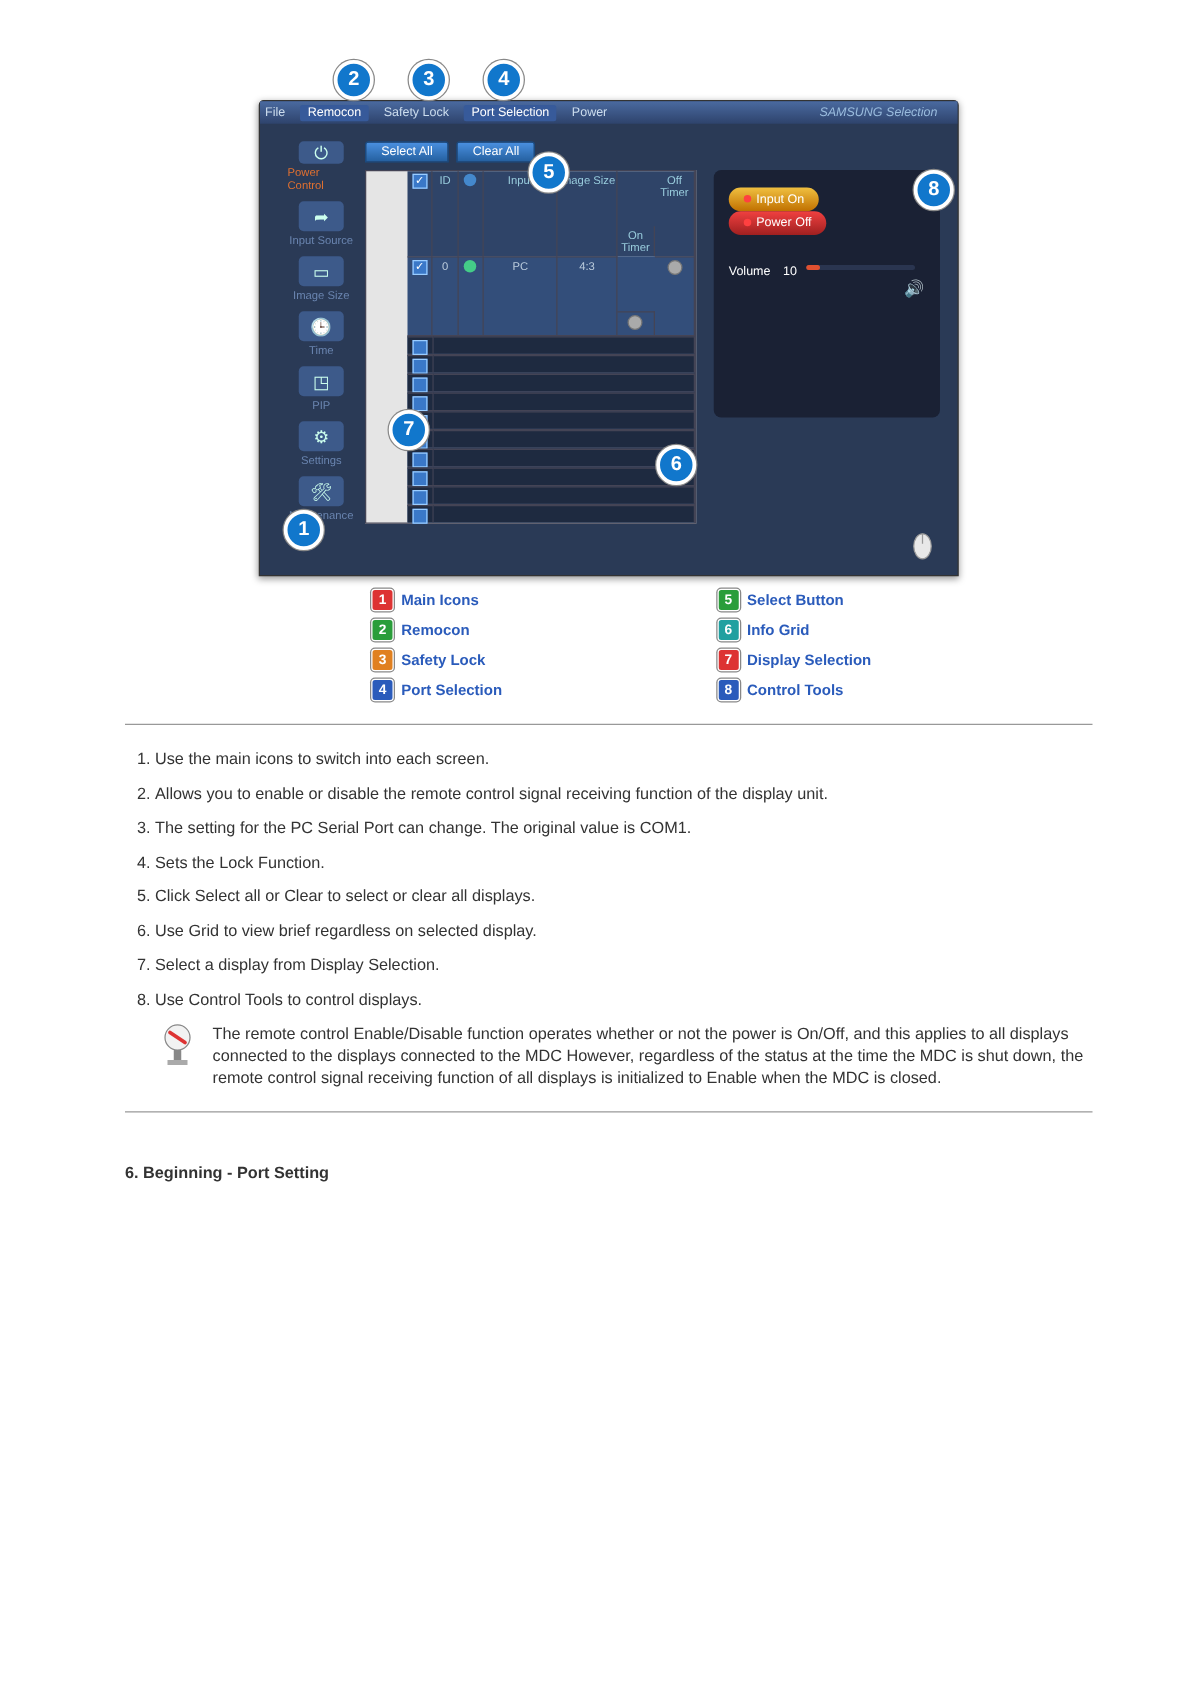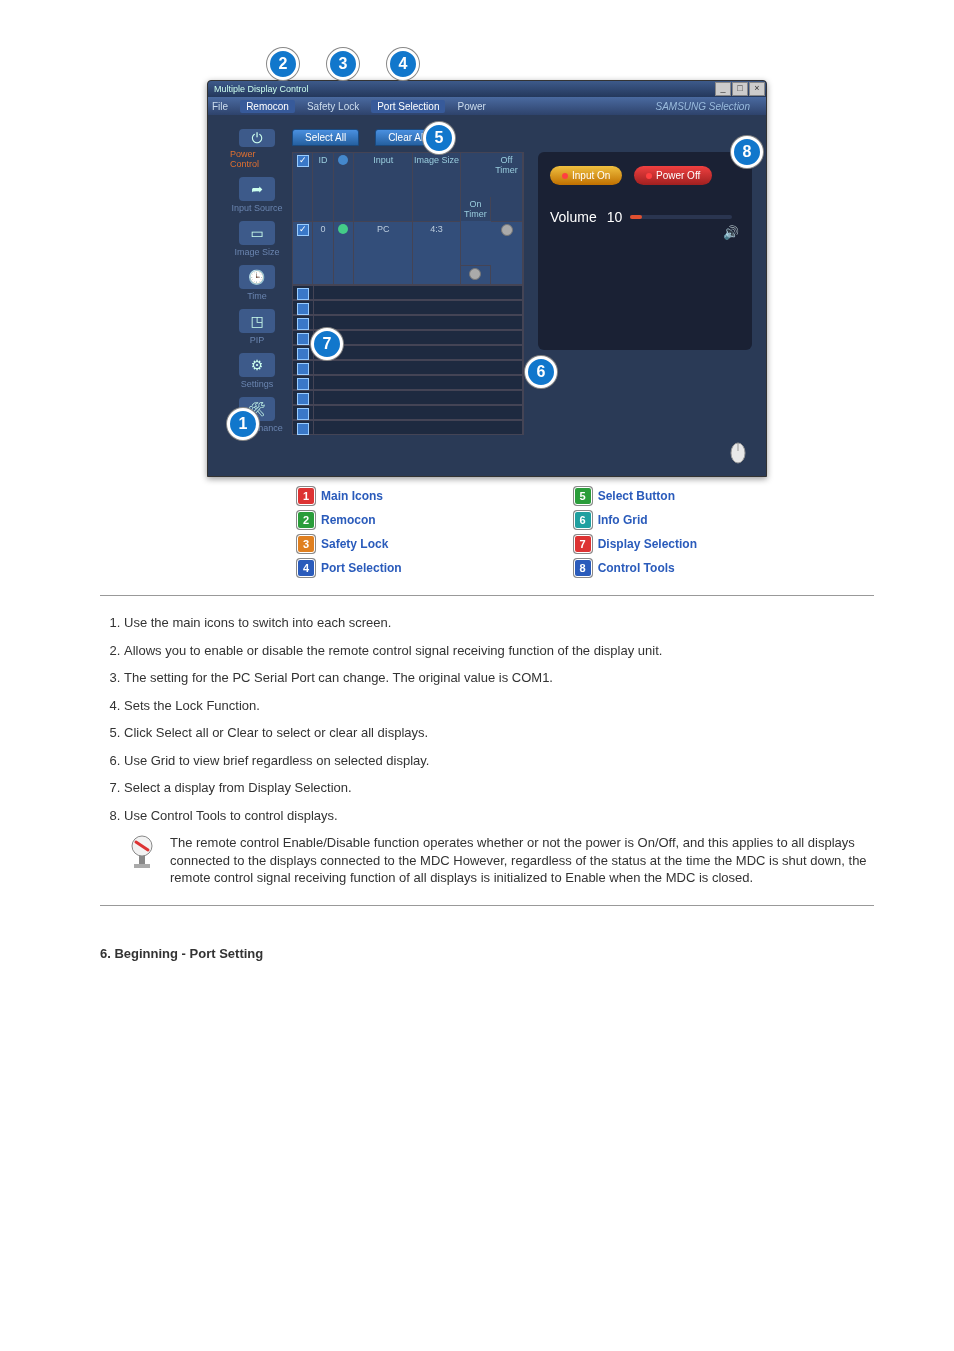--- a/index.html
+++ b/index.html
@@ -21,25 +21,25 @@
   .menubar .active{background:#375a9a;padding:1px 6px;border-radius:2px;color:#fff;}
   .brand{margin-left:auto;font-style:italic;color:#9bd;}
   .body-area{display:flex;align-items:stretch;padding:14px 14px 0 14px;}
   .sidebar{width:70px;flex-shrink:0;}
   .side-ico{width:54px;height:40px;margin:0 auto 4px auto;display:flex;flex-direction:column;
             align-items:center;justify-content:flex-end;font-size:9px;color:#6a85b0;}
   .side-ico .icon{width:36px;height:24px;border-radius:4px;background:#3d5a8a;margin-bottom:2px;
                   display:flex;align-items:center;justify-content:center;color:#cfe;font-size:14px;}
   .side-ico.active .lbl{color:#e07030;}
   .main-panel{flex:1;display:flex;flex-direction:column;}
-  .sel-bar{display:flex;gap:16px;margin-bottom:6px;}
+  .sel-bar{display:flex;gap:6px;margin-bottom:6px;}
   .tab-btn{flex:0 0 auto;padding:2px 12px;font-size:10px;color:#fff;border-radius:3px 3px 0 0;
            background:linear-gradient(#4a90e0,#2560a0);border:1px solid #1a4a80;}
   .grid-ctrl{display:flex;align-items:flex-start;}
-  .grid{background:#e5e5e5;border:1px solid #445;width:230px;}
+  .grid{background:#e5e5e5;border:1px solid #445;width:230px;padding-left:33px;}
   .ghead{display:flex;background:#2f4468;color:#9cd;font-size:9px;}
   .gh{border-right:1px solid #445;text-align:center;padding:2px 0;}
   .grow{display:flex;background:#334e7a;color:#bcd;font-size:9px;}
   .gc{border-right:1px solid #445;border-top:1px solid #445;text-align:center;padding:2px 0;}
   .gcheck{width:20px;}
   .gid{width:20px;}
   .gst{width:20px;}
   .gin{width:60px;}
   .gis{width:48px;}
   .got{width:30px;margin-top:44px;}
@@ -52,21 +52,21 @@
   .dot.on{background:#4c8;}
   .radio{width:10px;height:10px;border-radius:50%;border:1px solid #777;display:inline-block;background:#aaa;}
   .ctrl-panel{flex:1;margin-left:14px;background:#1a2134;border-radius:6px;padding:14px 12px;
               min-height:170px;}
   .pbtn{display:inline-block;padding:4px 12px;font-size:10px;color:#fff;border-radius:10px;
         margin-right:8px;}
   .pbtn.on{background:linear-gradient(#f0c040,#c07000);}
   .pbtn.off{background:linear-gradient(#f04040,#a02020);}
   .pbtn .led{display:inline-block;width:6px;height:6px;border-radius:50%;margin-right:4px;}
   .pbtn.on .led{background:#ff4040;} .pbtn.off .led{background:#ff4040;}
-  .vol{margin-top:24px;font-size:14px;color:#fff;display:flex;align-items:center;}
+  .vol{margin-top:24px;font-size:10px;color:#fff;display:flex;align-items:flex-start;}
   .vol .bar{flex:1;height:4px;background:#2a3550;margin:0 8px;border-radius:2px;position:relative;}
   .vol .fill{position:absolute;left:0;top:0;bottom:0;width:12%;background:#e05030;border-radius:2px;}
   .status{margin:12px 0 0 90px;font-size:9px;color:#cde;max-width:440px;}
   .legend-wrap{width:560px;margin:10px auto 0 auto;position:relative;}
   .legend-cols{display:flex;justify-content:space-between;padding:0 70px 0 90px;}
   .legend-col{display:flex;flex-direction:column;gap:6px;}
   .legend-item{display:flex;align-items:center;font-size:12px;color:#2a5bbb;font-weight:bold;}
   .num-badge{width:16px;height:16px;border-radius:3px;background:#2a5bbb;color:#fff;font-size:11px;
              font-weight:bold;display:flex;align-items:center;justify-content:center;margin-right:6px;
              border:1px solid #fff;box-shadow:0 0 0 1px #888;}
@@ -89,28 +89,20 @@
     <div class="callout" style="top:-32px;left:60px;">2</div>
     <div class="callout" style="top:-32px;left:120px;">3</div>
     <div class="callout" style="top:-32px;left:180px;">4</div>
     <div class="callout" style="top:42px;left:216px;">5</div>
     <div class="callout" style="top:56px;right:4px;">8</div>
     <div class="callout" style="top:248px;left:104px;">7</div>
     <div class="callout" style="top:276px;left:318px;">6</div>
     <div class="callout" style="top:328px;left:20px;">1</div>
 
     <div class="app-win">
-      <div class="titlebar">
-        <span>Multiple Display Control</span>
-        <div class="win-ctrls">
-          <div class="win-btn">_</div>
-          <div class="win-btn">□</div>
-          <div class="win-btn">×</div>
-        </div>
-      </div>
       <div class="menubar">
         <span>File</span>
         <span class="active">Remocon</span>
         <span>Safety Lock</span>
         <span class="active">Port Selection</span>
         <span>Power</span>
         <span class="brand">SAMSUNG Selection</span>
       </div>
 
       <div class="body-area">

